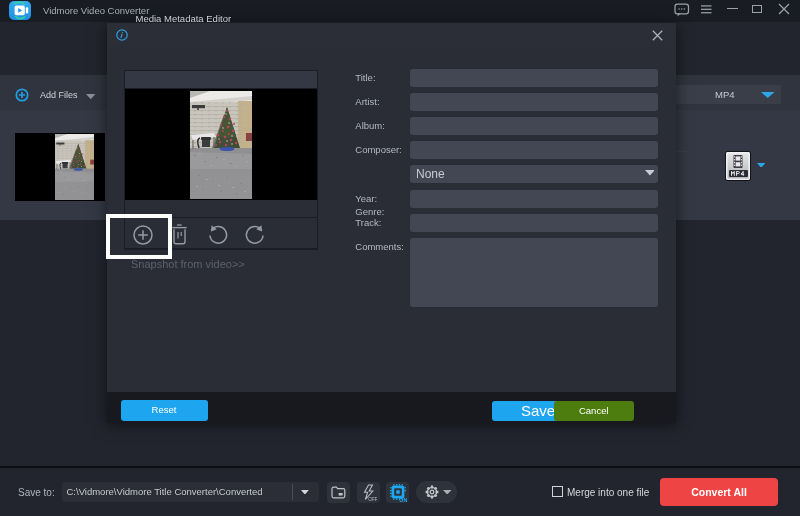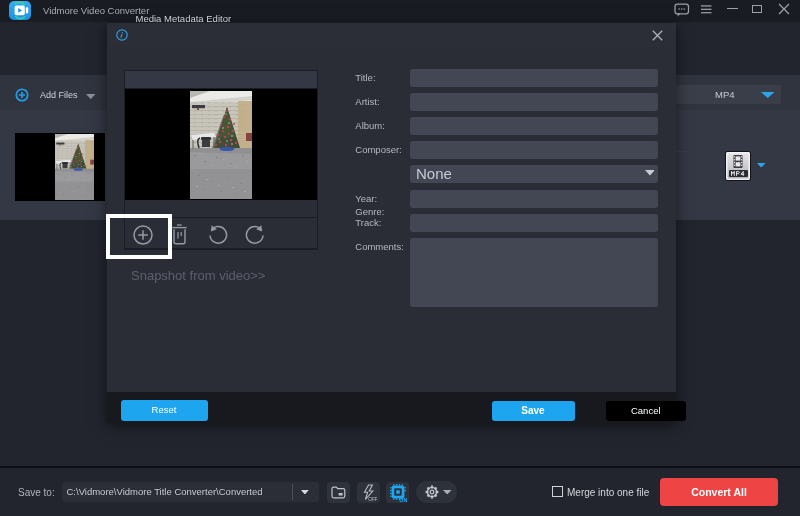--- a/index.html
+++ b/index.html
@@ -213,47 +213,47 @@
   <path d="M3.2,6.5 A8.3,8.3 0 1 1 2,11.5" fill="none" stroke="#9599a3" stroke-width="1.5"></path>
   <polygon points="3.5,1.2 3.2,7.4 8.8,5.2" fill="#9599a3"></polygon>
 </svg>
 <svg class="abs" style="left:244.6px;top:224px;" width="20" height="21" viewBox="0 0 20 21">
   <path d="M16.8,6.5 A8.3,8.3 0 1 0 18,11.5" fill="none" stroke="#9599a3" stroke-width="1.5"></path>
   <polygon points="16.5,1.2 16.8,7.4 11.2,5.2" fill="#9599a3"></polygon>
 </svg>
 
 <div class="abs" style="left:106px;top:213.5px;width:65.5px;height:45px;border:4px solid #ffffff;"></div>
 
-<div class="abs" style="left:131px;top:270px;height:12px;line-height:12px;font-size:13px;color:#5c606c;">Snapshot from video&gt;&gt;</div>
+<div class="abs" style="left:131px;top:258px;height:12px;line-height:12px;font-size:11px;color:#5c606c;">Snapshot from video&gt;&gt;</div>
 
 <div class="abs" style="left:355.3px;top:68.5px;height:18px;line-height:18px;font-size:9.5px;color:#b4b8c0;">Title:</div>
 <div class="abs" style="left:410px;top:68.5px;width:248px;height:18px;background:#434754;border-radius:3px;"></div>
 <div class="abs" style="left:355.3px;top:92.7px;height:18px;line-height:18px;font-size:9.5px;color:#b4b8c0;">Artist:</div>
 <div class="abs" style="left:410px;top:92.7px;width:248px;height:18px;background:#434754;border-radius:3px;"></div>
 <div class="abs" style="left:355.3px;top:116.9px;height:18px;line-height:18px;font-size:9.5px;color:#b4b8c0;">Album:</div>
 <div class="abs" style="left:410px;top:116.9px;width:248px;height:18px;background:#434754;border-radius:3px;"></div>
 <div class="abs" style="left:355.3px;top:141px;height:18px;line-height:18px;font-size:9.5px;color:#b4b8c0;">Composer:</div>
 <div class="abs" style="left:410px;top:141.1px;width:248px;height:18px;background:#434754;border-radius:3px;"></div>
 <div class="abs" style="left:355.3px;top:165.3px;height:18px;line-height:18px;font-size:9.5px;color:#b4b8c0;margin-top:38px;">Genre:</div>
 <div class="abs" style="left:410px;top:165.3px;width:248px;height:18px;background:#434754;border-radius:3px;"></div>
-<div class="abs" style="left:416px;top:165.3px;height:28px;line-height:18px;font-size:15px;color:#c6cad2;">None</div>
+<div class="abs" style="left:416px;top:165.3px;height:28px;line-height:18px;font-size:12px;color:#c6cad2;">None</div>
 <svg class="abs" style="left:644.7px;top:170px;" width="9.8" height="5.6" viewBox="0 0 9.8 5.6">
   <polygon points="0,0 9.8,0 4.9,5.6" fill="#c9ccd3"></polygon>
 </svg>
 <div class="abs" style="left:355.3px;top:189.5px;height:18px;line-height:18px;font-size:9.5px;color:#b4b8c0;">Year:</div>
 <div class="abs" style="left:410px;top:189.5px;width:248px;height:18px;background:#434754;border-radius:3px;"></div>
 <div class="abs" style="left:355.3px;top:213.7px;height:18px;line-height:18px;font-size:9.5px;color:#b4b8c0;">Track:</div>
 <div class="abs" style="left:410px;top:213.7px;width:248px;height:18px;background:#434754;border-radius:3px;"></div>
 <div class="abs" style="left:355.3px;top:237.9px;height:18px;line-height:18px;font-size:9.5px;color:#b4b8c0;">Comments:</div>
 <div class="abs" style="left:410px;top:237.9px;width:248px;height:69px;background:#434754;border-radius:3px;"></div>
 
 <div class="abs" style="left:107px;top:392px;width:569px;height:31px;background:#17191f;"></div>
 <div class="abs" style="left:120.5px;top:400px;width:87px;height:20.5px;background:#1ea5f0;border-radius:3px;color:#fff;font-size:9.5px;line-height:20px;text-align:center;">Reset</div>
-<div class="abs" style="left:491.5px;top:400.5px;width:83px;height:20.3px;background:#1ea5f0;border-radius:3px;color:#fff;font-size:10px;line-height:20px;text-align:center;font-weight:bold;">Save</div>
-<div class="abs" style="left:606px;top:400.5px;width:79.5px;height:20.3px;background:#000000;border-radius:3px;color:#fff;font-size:9.5px;line-height:20px;text-align:center;">Cancel</div>
+<div class="abs" style="left:491.5px;top:400.5px;width:93px;height:20.3px;background:#1ea5f0;border-radius:3px;color:#fff;font-size:15px;line-height:20px;text-align:center;">Save</div>
+<div class="abs" style="left:554px;top:400.5px;width:79.5px;height:20.3px;background:#4d7c0f;border-radius:3px;color:#fff;font-size:9.5px;line-height:20px;text-align:center;">Cancel</div>
 
 <div class="abs" style="left:18px;top:485.5px;height:13px;line-height:13px;font-size:10px;color:#b0b4bc;">Save to:</div>
 <div class="abs" style="left:62px;top:482px;width:257px;height:19.5px;background:#2b2e36;border-radius:3px;"></div>
 <div class="abs" style="left:66.5px;top:482px;height:19.5px;line-height:19.5px;font-size:9.5px;color:#c6cad0;">C:\Vidmore\Vidmore Title Converter\Converted</div>
 <div class="abs" style="left:292px;top:484px;width:1px;height:15.5px;background:#4a4e57;"></div>
 <svg class="abs" style="left:301.3px;top:489.6px;" width="7.8" height="4.6" viewBox="0 0 7.8 4.6">
   <polygon points="0,0 7.8,0 3.9,4.6" fill="#d4d7db"></polygon>
 </svg>
 
 <div class="abs" style="left:327px;top:482px;width:23px;height:21px;background:#2e323a;border-radius:4px;"></div>

